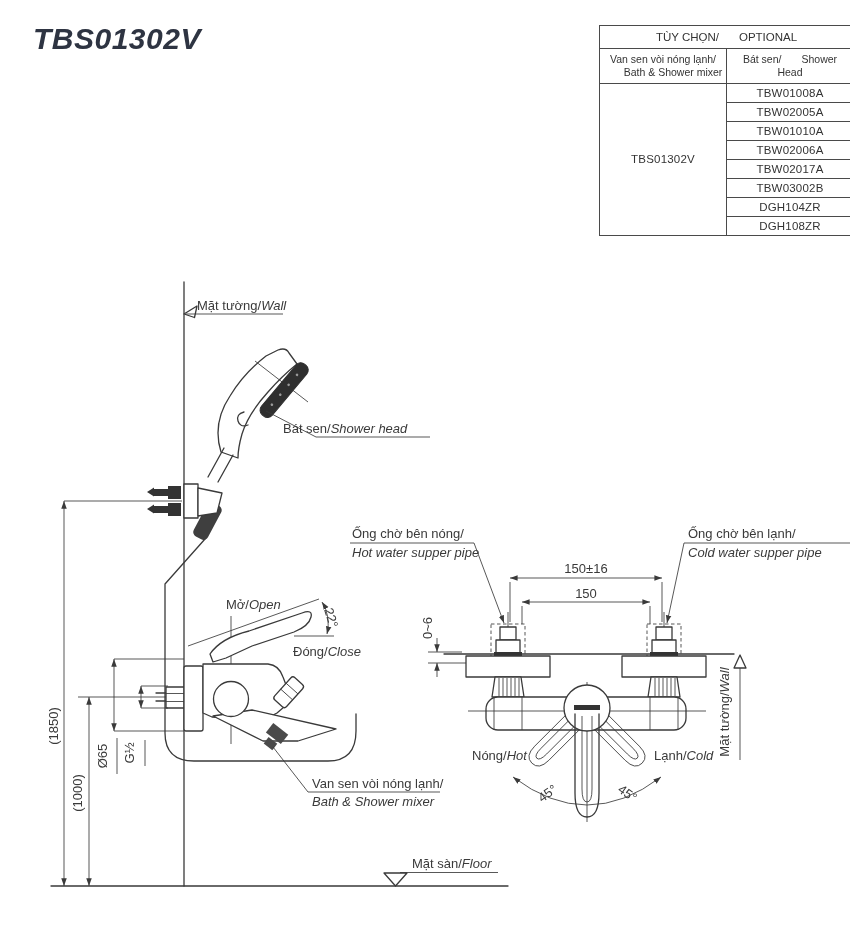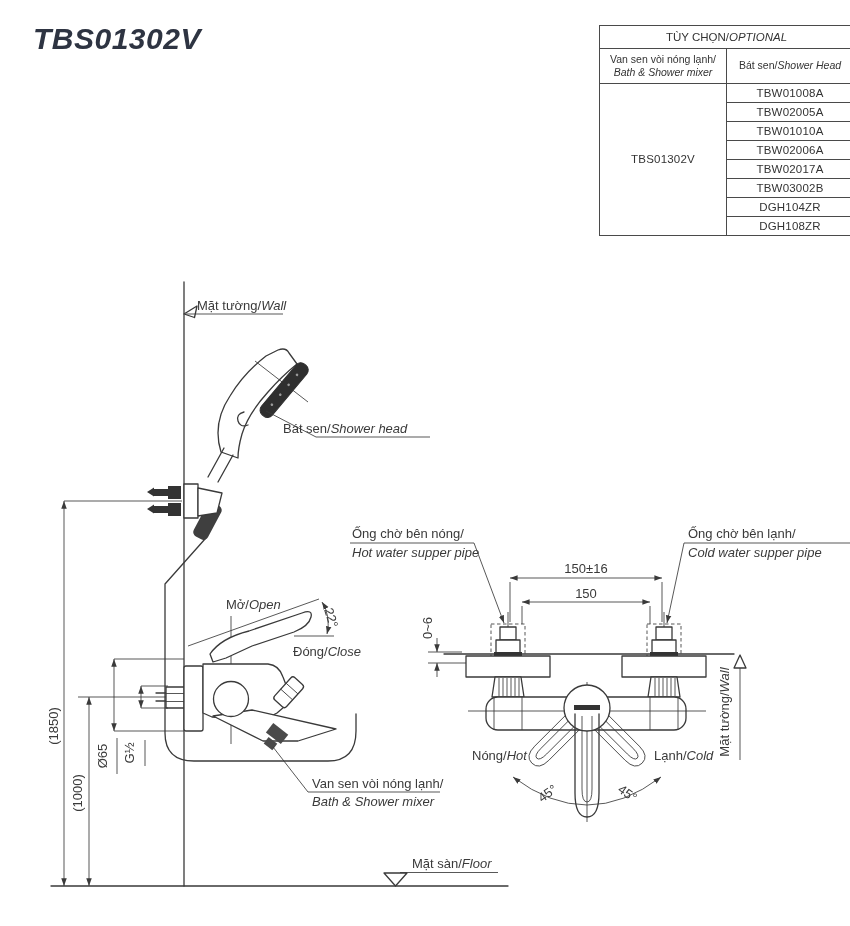--- a/index.html
+++ b/index.html
@@ -9,21 +9,21 @@
          color:#2e3442;letter-spacing:.5px;}
   
   #opt-table{position:absolute;left:583px;top:25px;width:255px;border-collapse:collapse;
              table-layout:fixed;font-size:11px;color:#333;}
   #opt-table td{border:1px solid #4a4a4a;text-align:center;vertical-align:middle;
                 padding:0 2px;line-height:1.25;}
   #opt-table .cap{height:22px;font-size:11.5px;}
   #opt-table .hdr{height:34px;font-size:10.5px;}
   #opt-table .row{height:19px;font-size:11.5px;letter-spacing:.2px;}
   #opt-table .c1{width:108px;}
-  #opt-table .it{font-style:italic;}
+  #opt-table .it{padding-left:20px;}
   
   svg{position:absolute;left:0;top:0;}
   .ln{stroke:#3a3a3a;stroke-width:1.3;fill:none;stroke-linejoin:round;stroke-linecap:round;}
   .lnf{stroke:#3a3a3a;stroke-width:1.3;fill:#fff;stroke-linejoin:round;}
   .thin{stroke:#3a3a3a;stroke-width:.85;fill:none;}
   .dash{stroke:#3a3a3a;stroke-width:.85;fill:none;stroke-dasharray:3.5,2.5;}
   .dk{fill:#333;stroke:none;}
   .lbl{font-family:"Liberation Sans",sans-serif;font-size:13px;fill:#3a3a3a;}
   .lbl .it, .itx{font-style:italic;}
   .dim{font-family:"Liberation Sans",sans-serif;font-size:13px;fill:#3a3a3a;}

